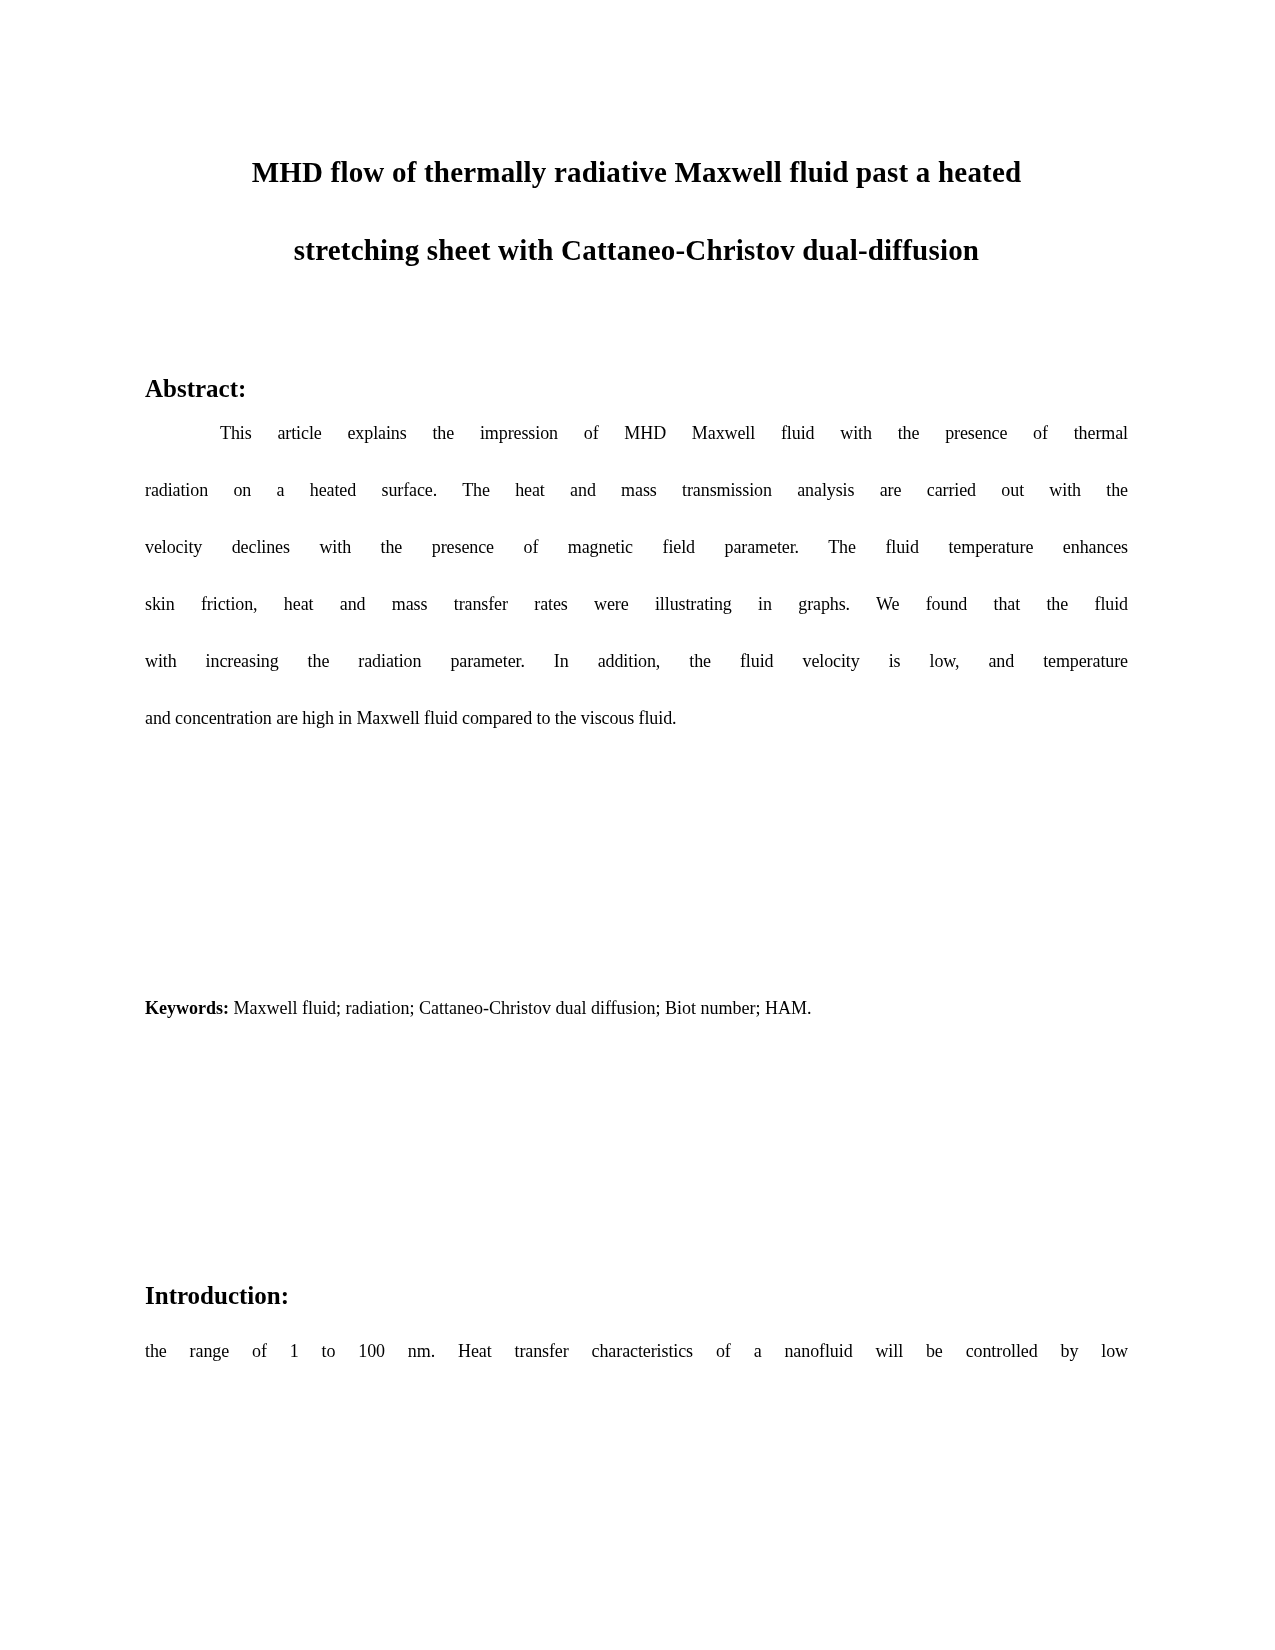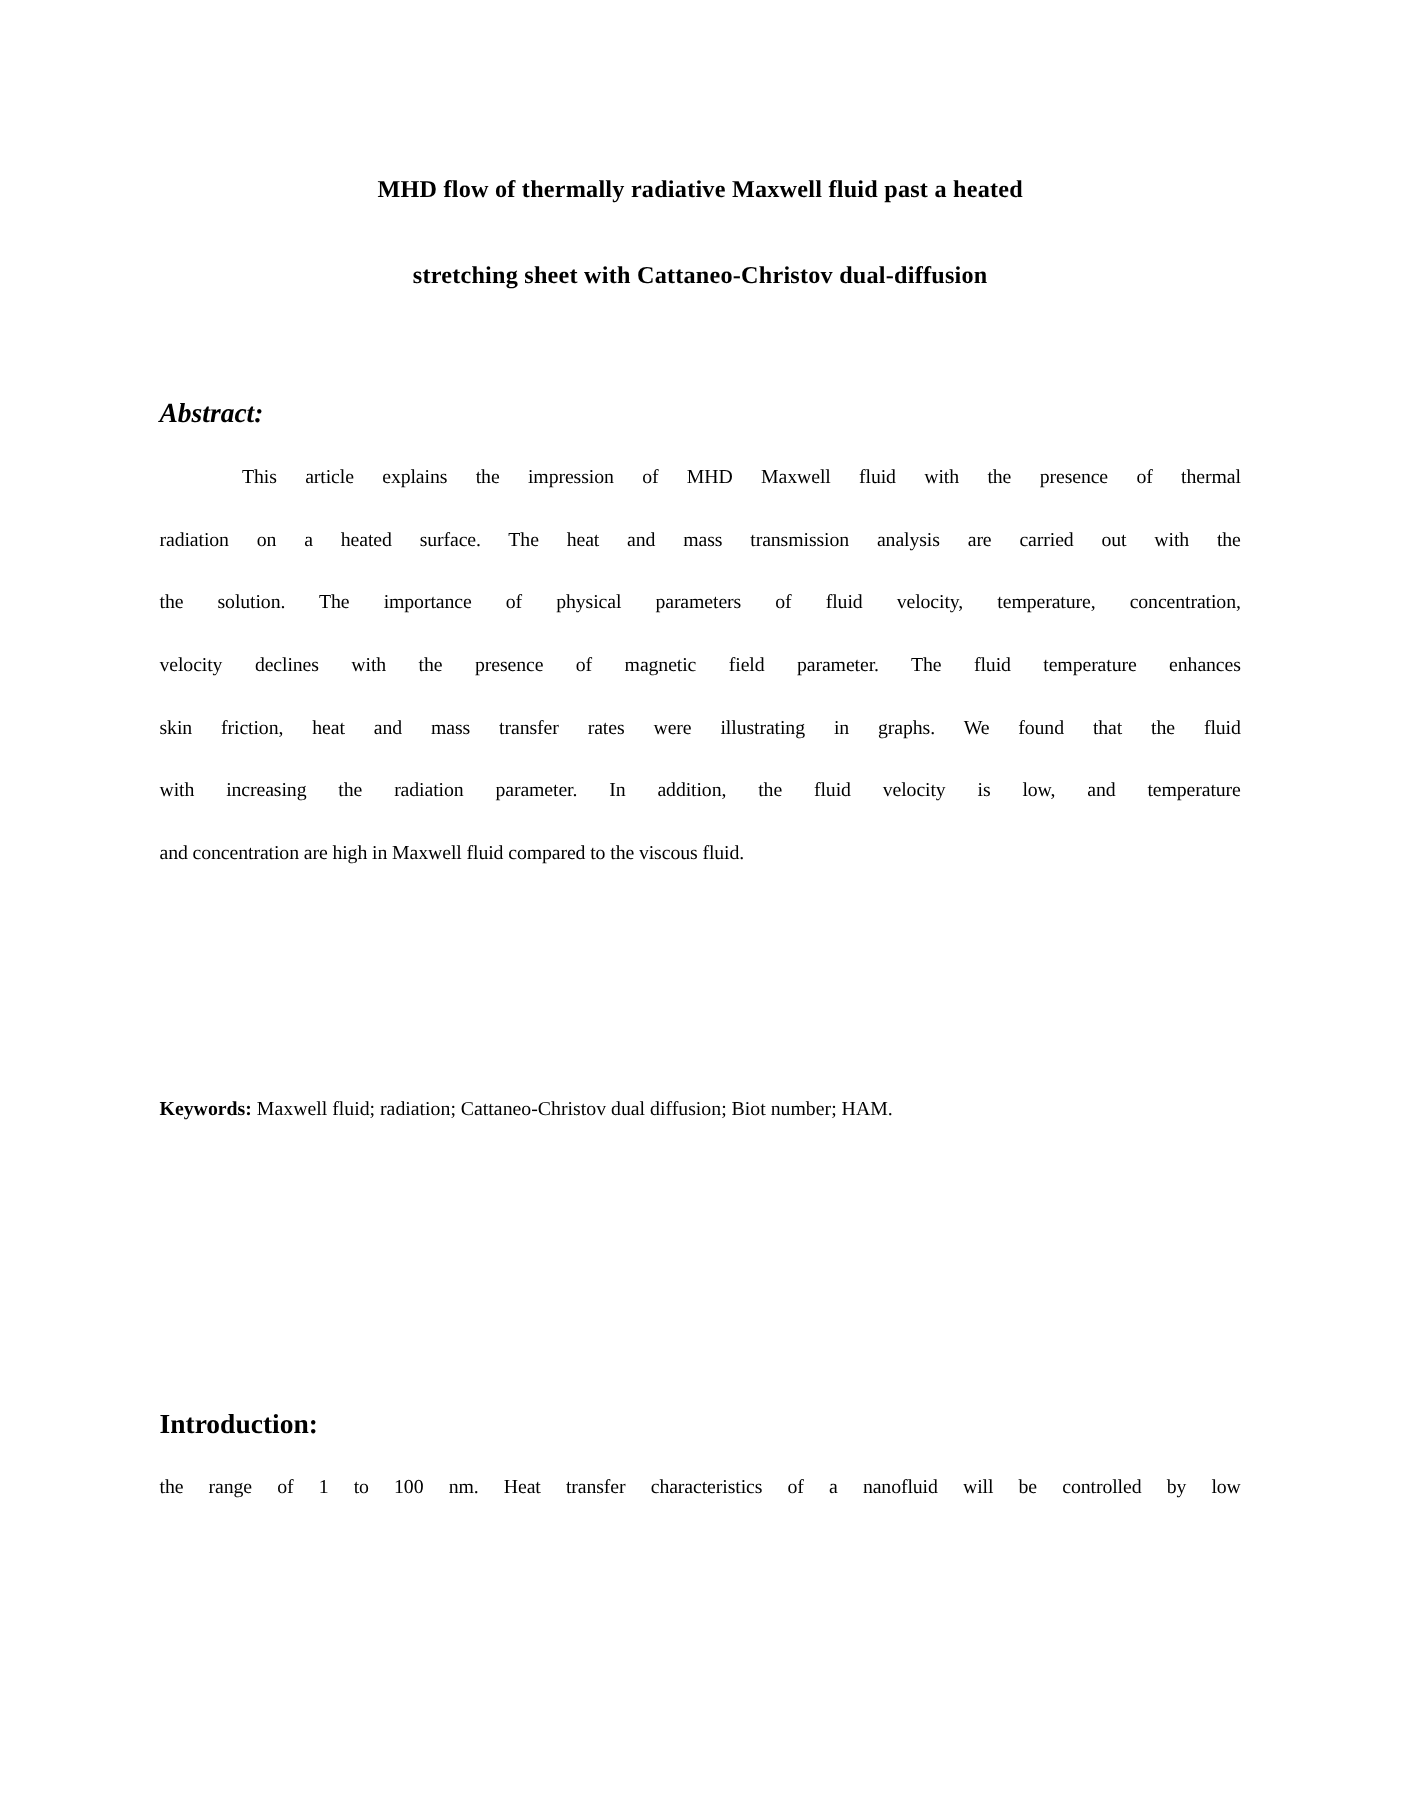--- a/index.html
+++ b/index.html
@@ -16,35 +16,35 @@
     font-family: "Liberation Serif", "DejaVu Serif", serif;
     overflow: hidden;
   }
   .block {
     position: absolute;
     left: 145px;
     width: 983px;
   }
   .title-block {
     top: 133px;
-    font-size: 22px;
+    font-size: 29px;
     font-weight: bold;
     line-height: 78px;
     letter-spacing: 0.2px;
   }
   .title-line {
     text-align: center;
     white-space: nowrap;
   }
   .heading {
     font-size: 25px;
     font-weight: bold;
     line-height: 57px;
   }
-  .abstract-heading { top: 348px; font-style: italic; }
+  .abstract-heading { top: 360px; }
   .intro-heading    { top: 1267px; }
   .para {
     font-size: 18px;
     line-height: 57px;
     letter-spacing: -0.1px;
   }
   .abstract-body { top: 405px; }
   .intro-body    { top: 1324px; line-height: 55px; }
   .line {
     text-align: justify;
@@ -67,21 +67,20 @@
   <div class="block title-block">
       <div class="title-line">MHD flow of thermally radiative Maxwell fluid past a heated</div>
       <div class="title-line">stretching sheet with Cattaneo-Christov dual-diffusion</div>
     </div>
 
   <div class="block heading abstract-heading">Abstract:</div>
 
   <div class="block para abstract-body">
       <div class="line first">This article explains the impression of MHD Maxwell fluid with the presence of thermal</div>
       <div class="line">radiation on a heated surface. The heat and mass transmission analysis are carried out with the</div>
-      <div class="line">the solution. The importance of physical parameters of fluid velocity, temperature, concentration,</div>
       <div class="line">velocity declines with the presence of magnetic field parameter. The fluid temperature enhances</div>
       <div class="line">skin friction, heat and mass transfer rates were illustrating in graphs. We found that the fluid</div>
       <div class="line">with increasing the radiation parameter. In addition, the fluid velocity is low, and temperature</div>
       <div class="line nojust">and concentration are high in Maxwell fluid compared to the viscous fluid.</div>
     </div>
 
   <div class="block keywords-line">
     <span class="label">Keywords:</span><span> Maxwell fluid; radiation; Cattaneo-Christov dual diffusion; Biot number; HAM.</span>
   </div>
 

